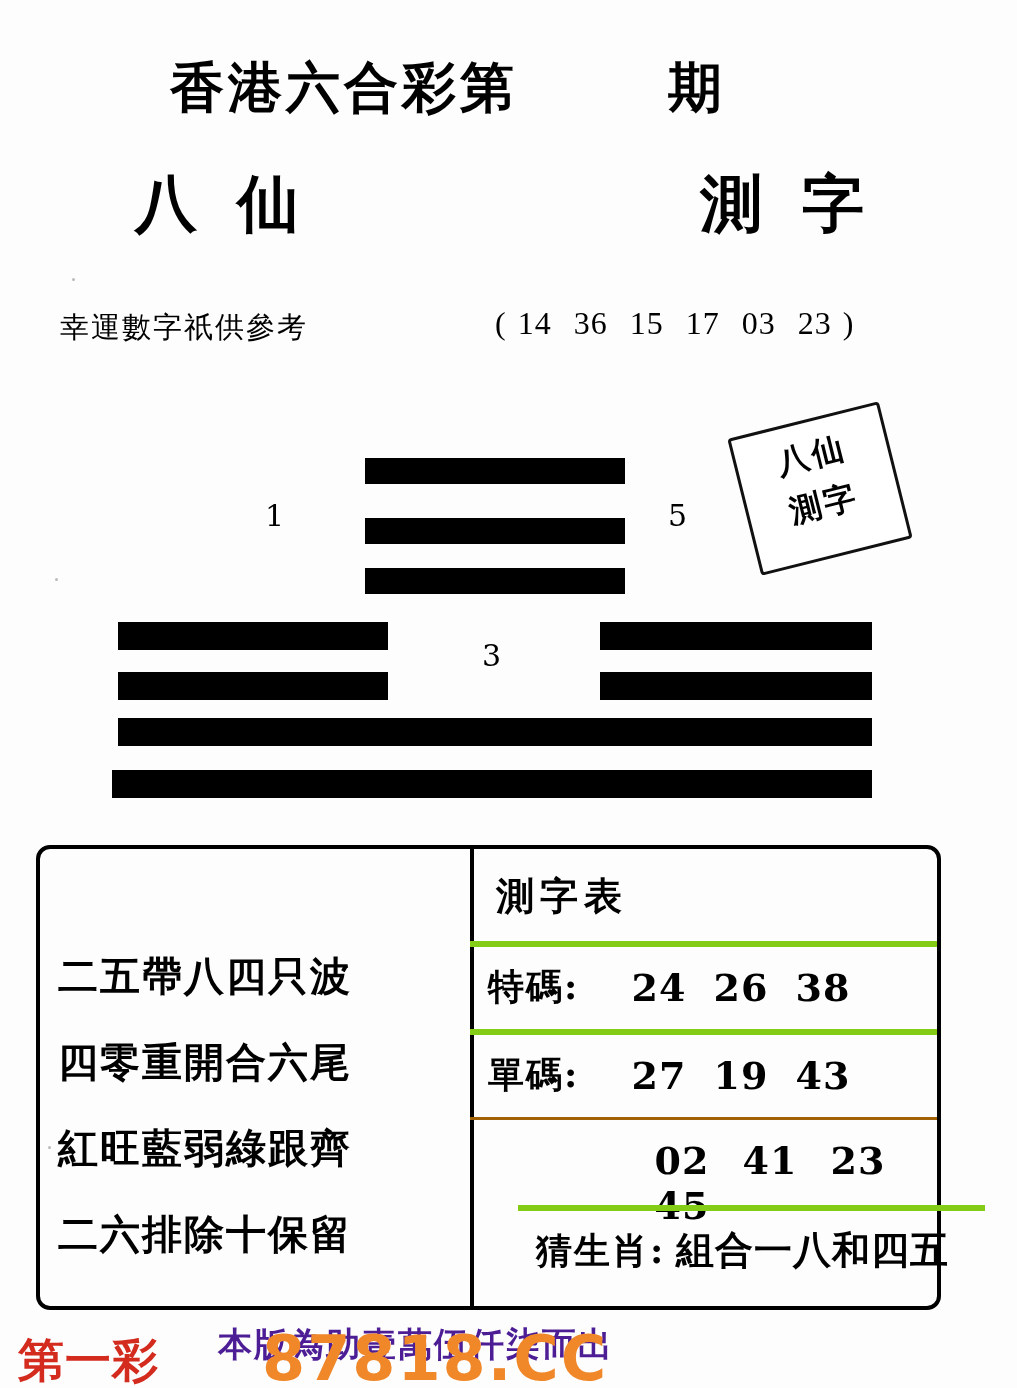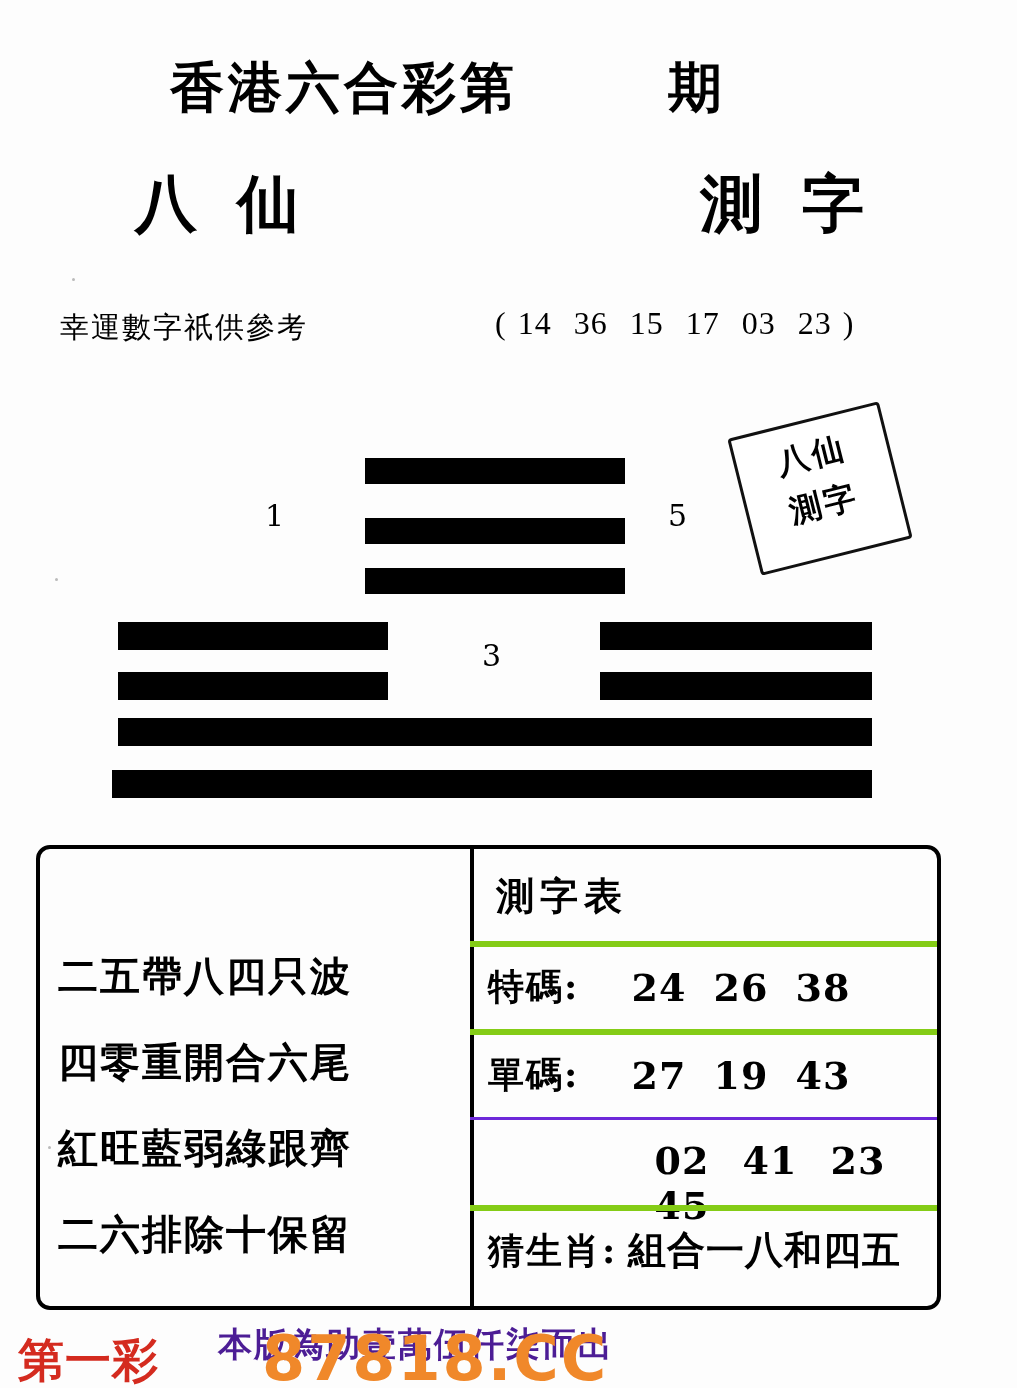--- a/index.html
+++ b/index.html
@@ -174,22 +174,22 @@
   .rrow {
     position: absolute;
     left: 0;
     width: 100%;
     box-sizing: border-box;
     border-top: 6px solid #84cc16;
     height: 88px;
   }
   .rrow.r1 { top: 92px; }
   .rrow.r2 { top: 180px; }
-  .rrow.r3 { top: 268px; border-top: 3px solid #6d28d9; }
-  .rrow.r4 { top: 356px; }
+  .rrow.r3 { top: 268px; border-top: 3px solid #a16207; }
+  .rrow.r4 { top: 356px; margin-left: 48px; }
   .rlabel {
     position: absolute;
     left: 18px;
     top: 16px;
     font-size: 36px;
     font-weight: bold;
     letter-spacing: 2px;
   }
   .rnums {
     position: absolute;

